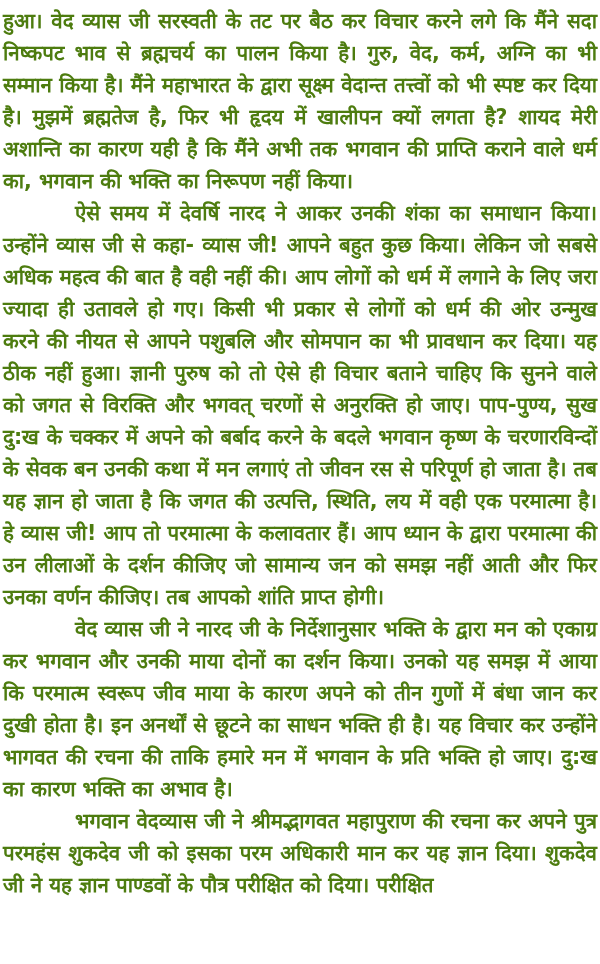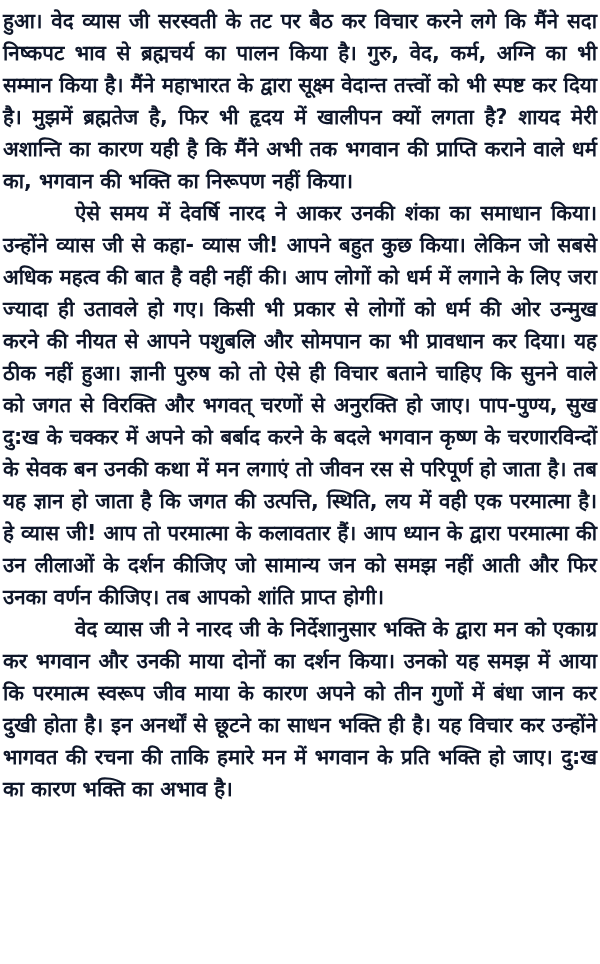--- a/index.html
+++ b/index.html
@@ -11,21 +11,21 @@
     width: 600px;
     height: 964px;
     overflow: hidden;
   }
   .page {
     box-sizing: border-box;
     width: 600px;
     height: 964px;
     padding: 5px 3px 0 3px;
     background: #ffffff;
-    color: #0f172a;
+    color: #4d7c0f;
     font-family: "DejaVu Sans", "Liberation Serif", sans-serif;
     font-size: 20.5px;
     line-height: 32px;
     font-weight: 600;
     text-align: justify;
     text-justify: inter-word;
   }
   .para {
     margin: 0;
     padding: 0;
@@ -35,13 +35,14 @@
     text-indent: 0;
   }
 </style>
 </head>
 <body>
 
 <div class="page">
   <p class="para continued">हुआ। वेद व्यास जी सरस्वती के तट पर बैठ कर विचार करने लगे कि मैंने सदा निष्कपट भाव से ब्रह्मचर्य का पालन किया है। गुरु, वेद, कर्म, अग्नि का भी सम्मान किया है। मैंने महाभारत के द्वारा सूक्ष्म वेदान्त तत्त्वों को भी स्पष्ट कर दिया है। मुझमें ब्रह्मतेज है, फिर भी हृदय में खालीपन क्यों लगता है? शायद मेरी अशान्ति का कारण यही है कि मैंने अभी तक भगवान की प्राप्ति कराने वाले धर्म का, भगवान की भक्ति का निरूपण नहीं किया।</p>
   <p class="para">ऐसे समय में देवर्षि नारद ने आकर उनकी शंका का समाधान किया। उन्होंने व्यास जी से कहा- व्यास जी! आपने बहुत कुछ किया। लेकिन जो सबसे अधिक महत्व की बात है वही नहीं की। आप लोगों को धर्म में लगाने के लिए जरा ज्यादा ही उतावले हो गए। किसी भी प्रकार से लोगों को धर्म की ओर उन्मुख करने की नीयत से आपने पशुबलि और सोमपान का भी प्रावधान कर दिया। यह ठीक नहीं हुआ। ज्ञानी पुरुष को तो ऐसे ही विचार बताने चाहिए कि सुनने वाले को जगत से विरक्ति और भगवत् चरणों से अनुरक्ति हो जाए। पाप-पुण्य, सुख दु:ख के चक्कर में अपने को बर्बाद करने के बदले भगवान कृष्ण के चरणारविन्दों के सेवक बन उनकी कथा में मन लगाएं तो जीवन रस से परिपूर्ण हो जाता है। तब यह ज्ञान हो जाता है कि जगत की उत्पत्ति, स्थिति, लय में वही एक परमात्मा है। हे व्यास जी! आप तो परमात्मा के कलावतार हैं। आप ध्यान के द्वारा परमात्मा की उन लीलाओं के दर्शन कीजिए जो सामान्य जन को समझ नहीं आती और फिर उनका वर्णन कीजिए। तब आपको शांति प्राप्त होगी।</p>
   <p class="para">वेद व्यास जी ने नारद जी के निर्देशानुसार भक्ति के द्वारा मन को एकाग्र कर भगवान और उनकी माया दोनों का दर्शन किया। उनको यह समझ में आया कि परमात्म स्वरूप जीव माया के कारण अपने को तीन गुणों में बंधा जान कर दुखी होता है। इन अनर्थों से छूटने का साधन भक्ति ही है। यह विचार कर उन्होंने भागवत की रचना की ताकि हमारे मन में भगवान के प्रति भक्ति हो जाए। दु:ख का कारण भक्ति का अभाव है।</p>
+  <p class="para">भगवान वेदव्यास जी ने श्रीमद्भागवत महापुराण की रचना कर अपने पुत्र परमहंस शुकदेव जी को इसका परम अधिकारी मान कर यह ज्ञान दिया।  शुकदेव जी ने यह ज्ञान पाण्डवों के पौत्र परीक्षित को दिया। परीक्षित</p>
 </div>
 
 </body></html>

